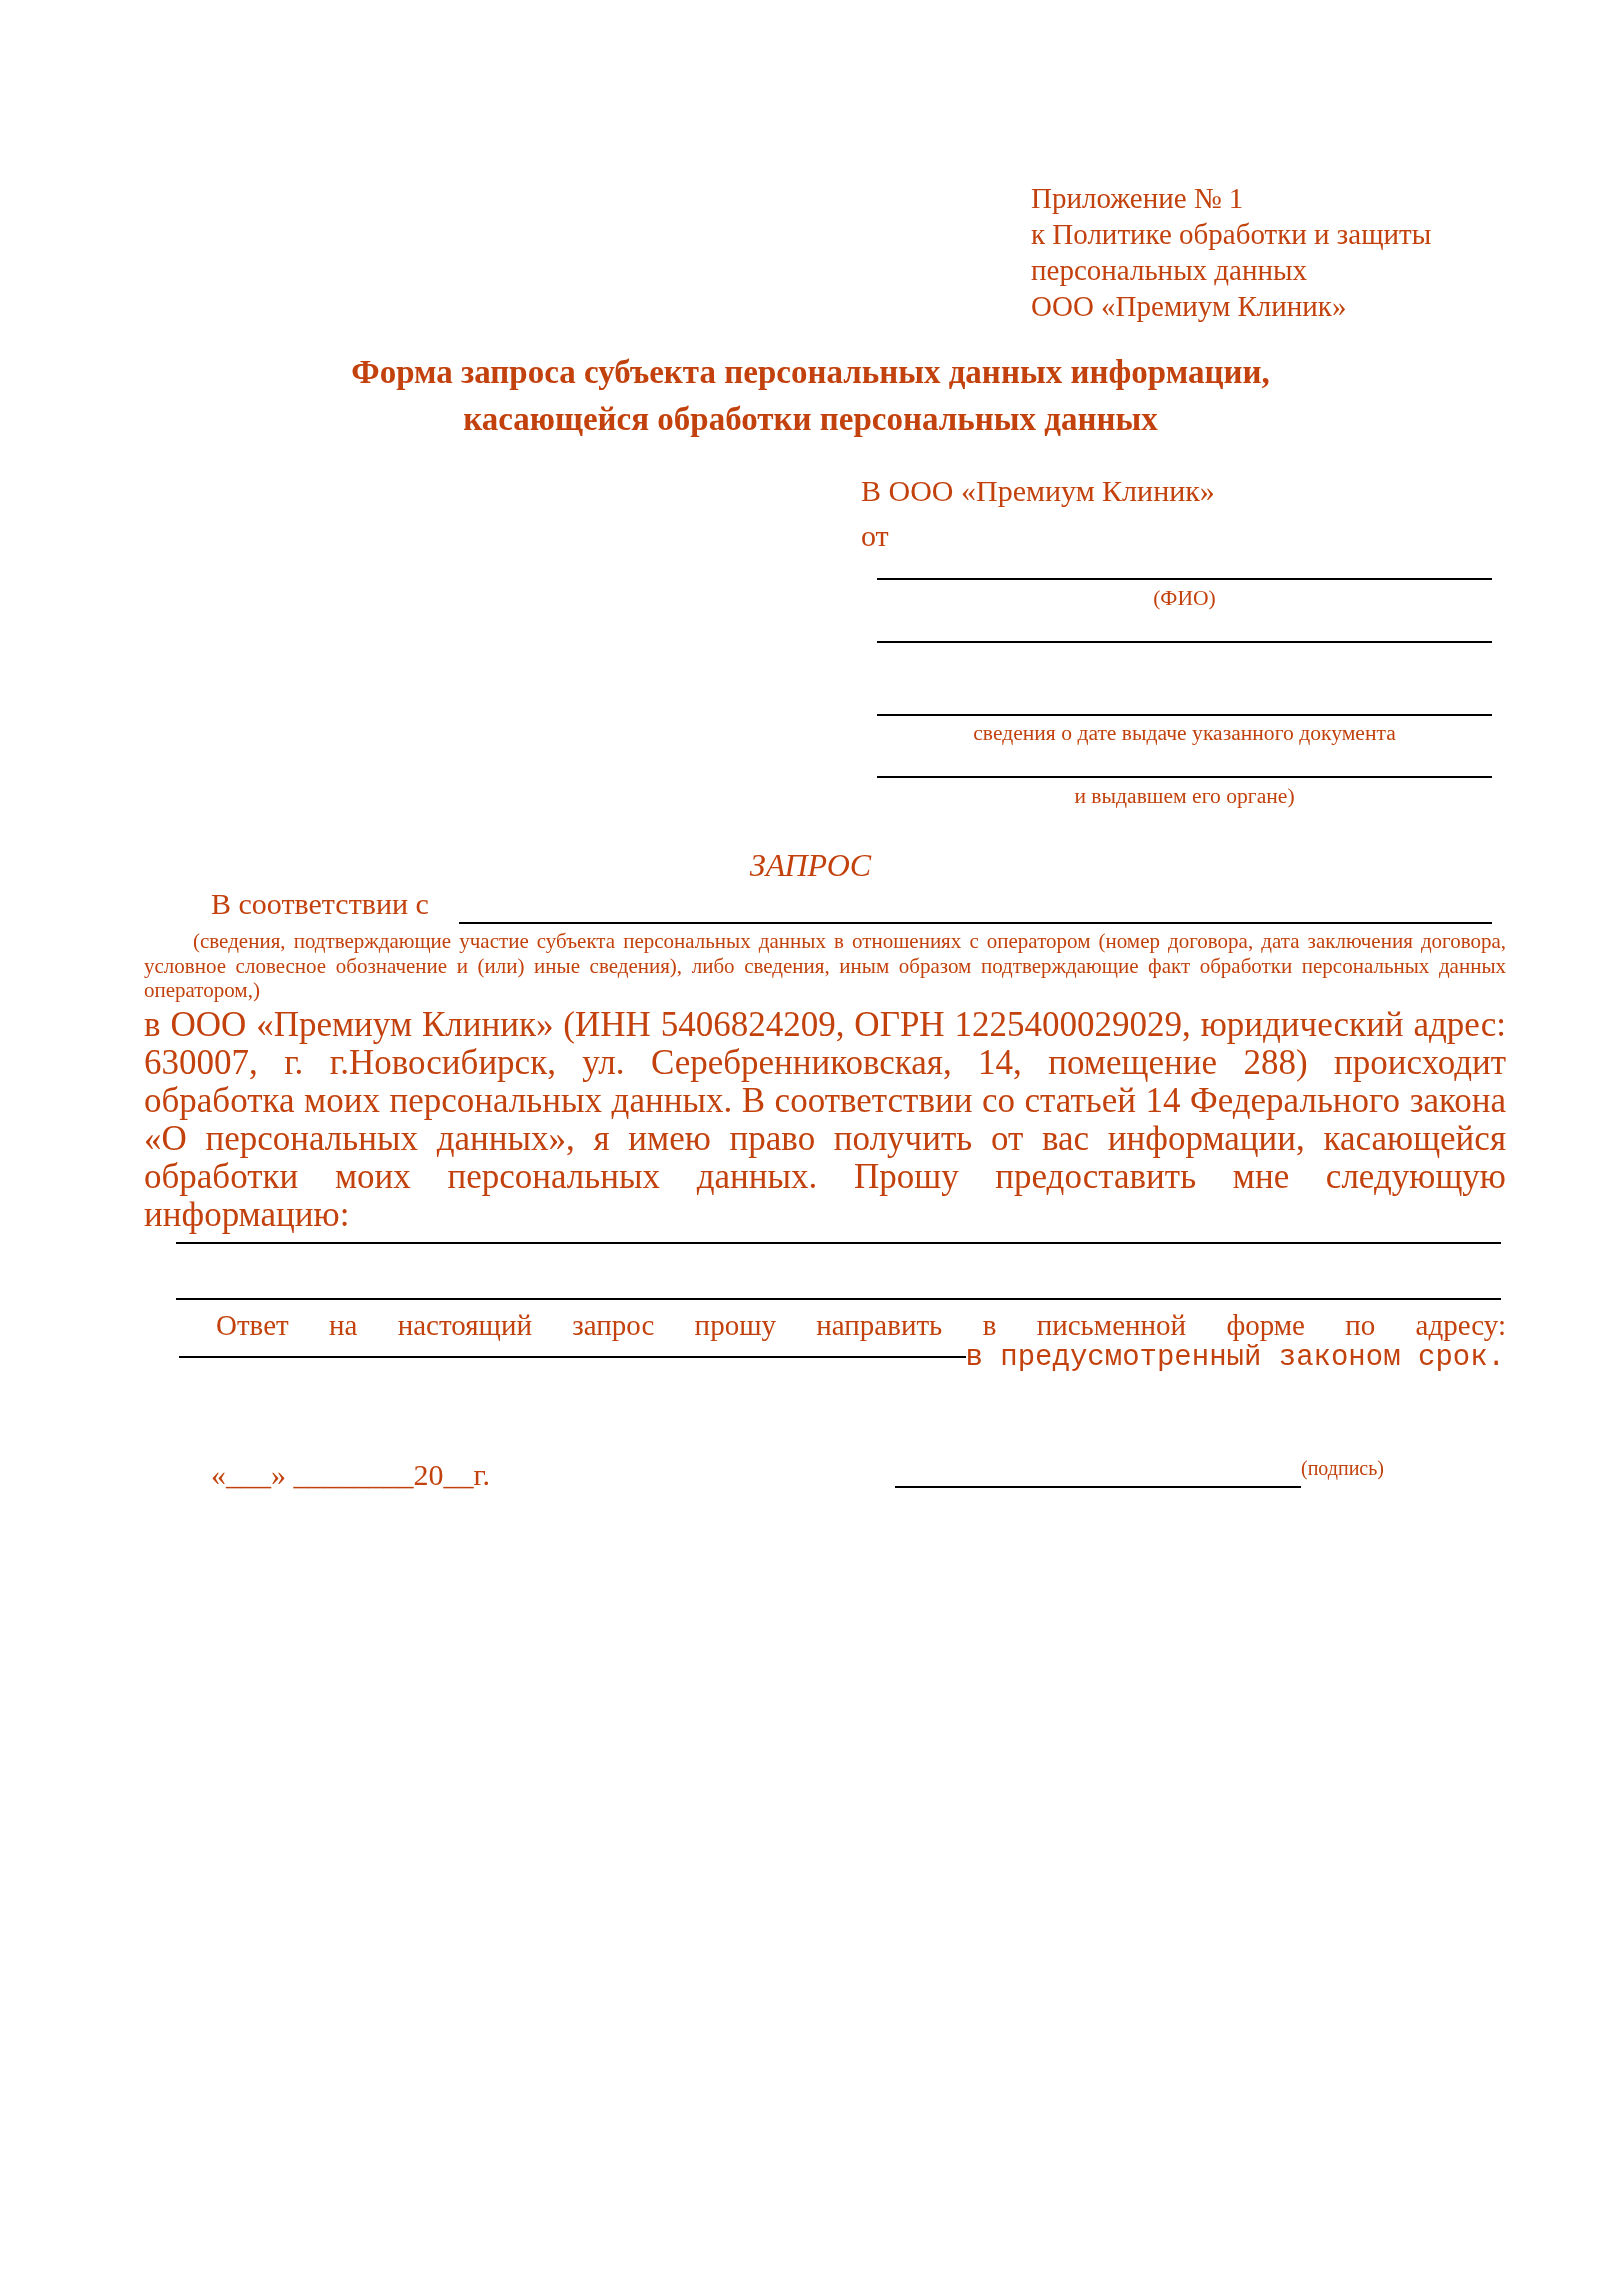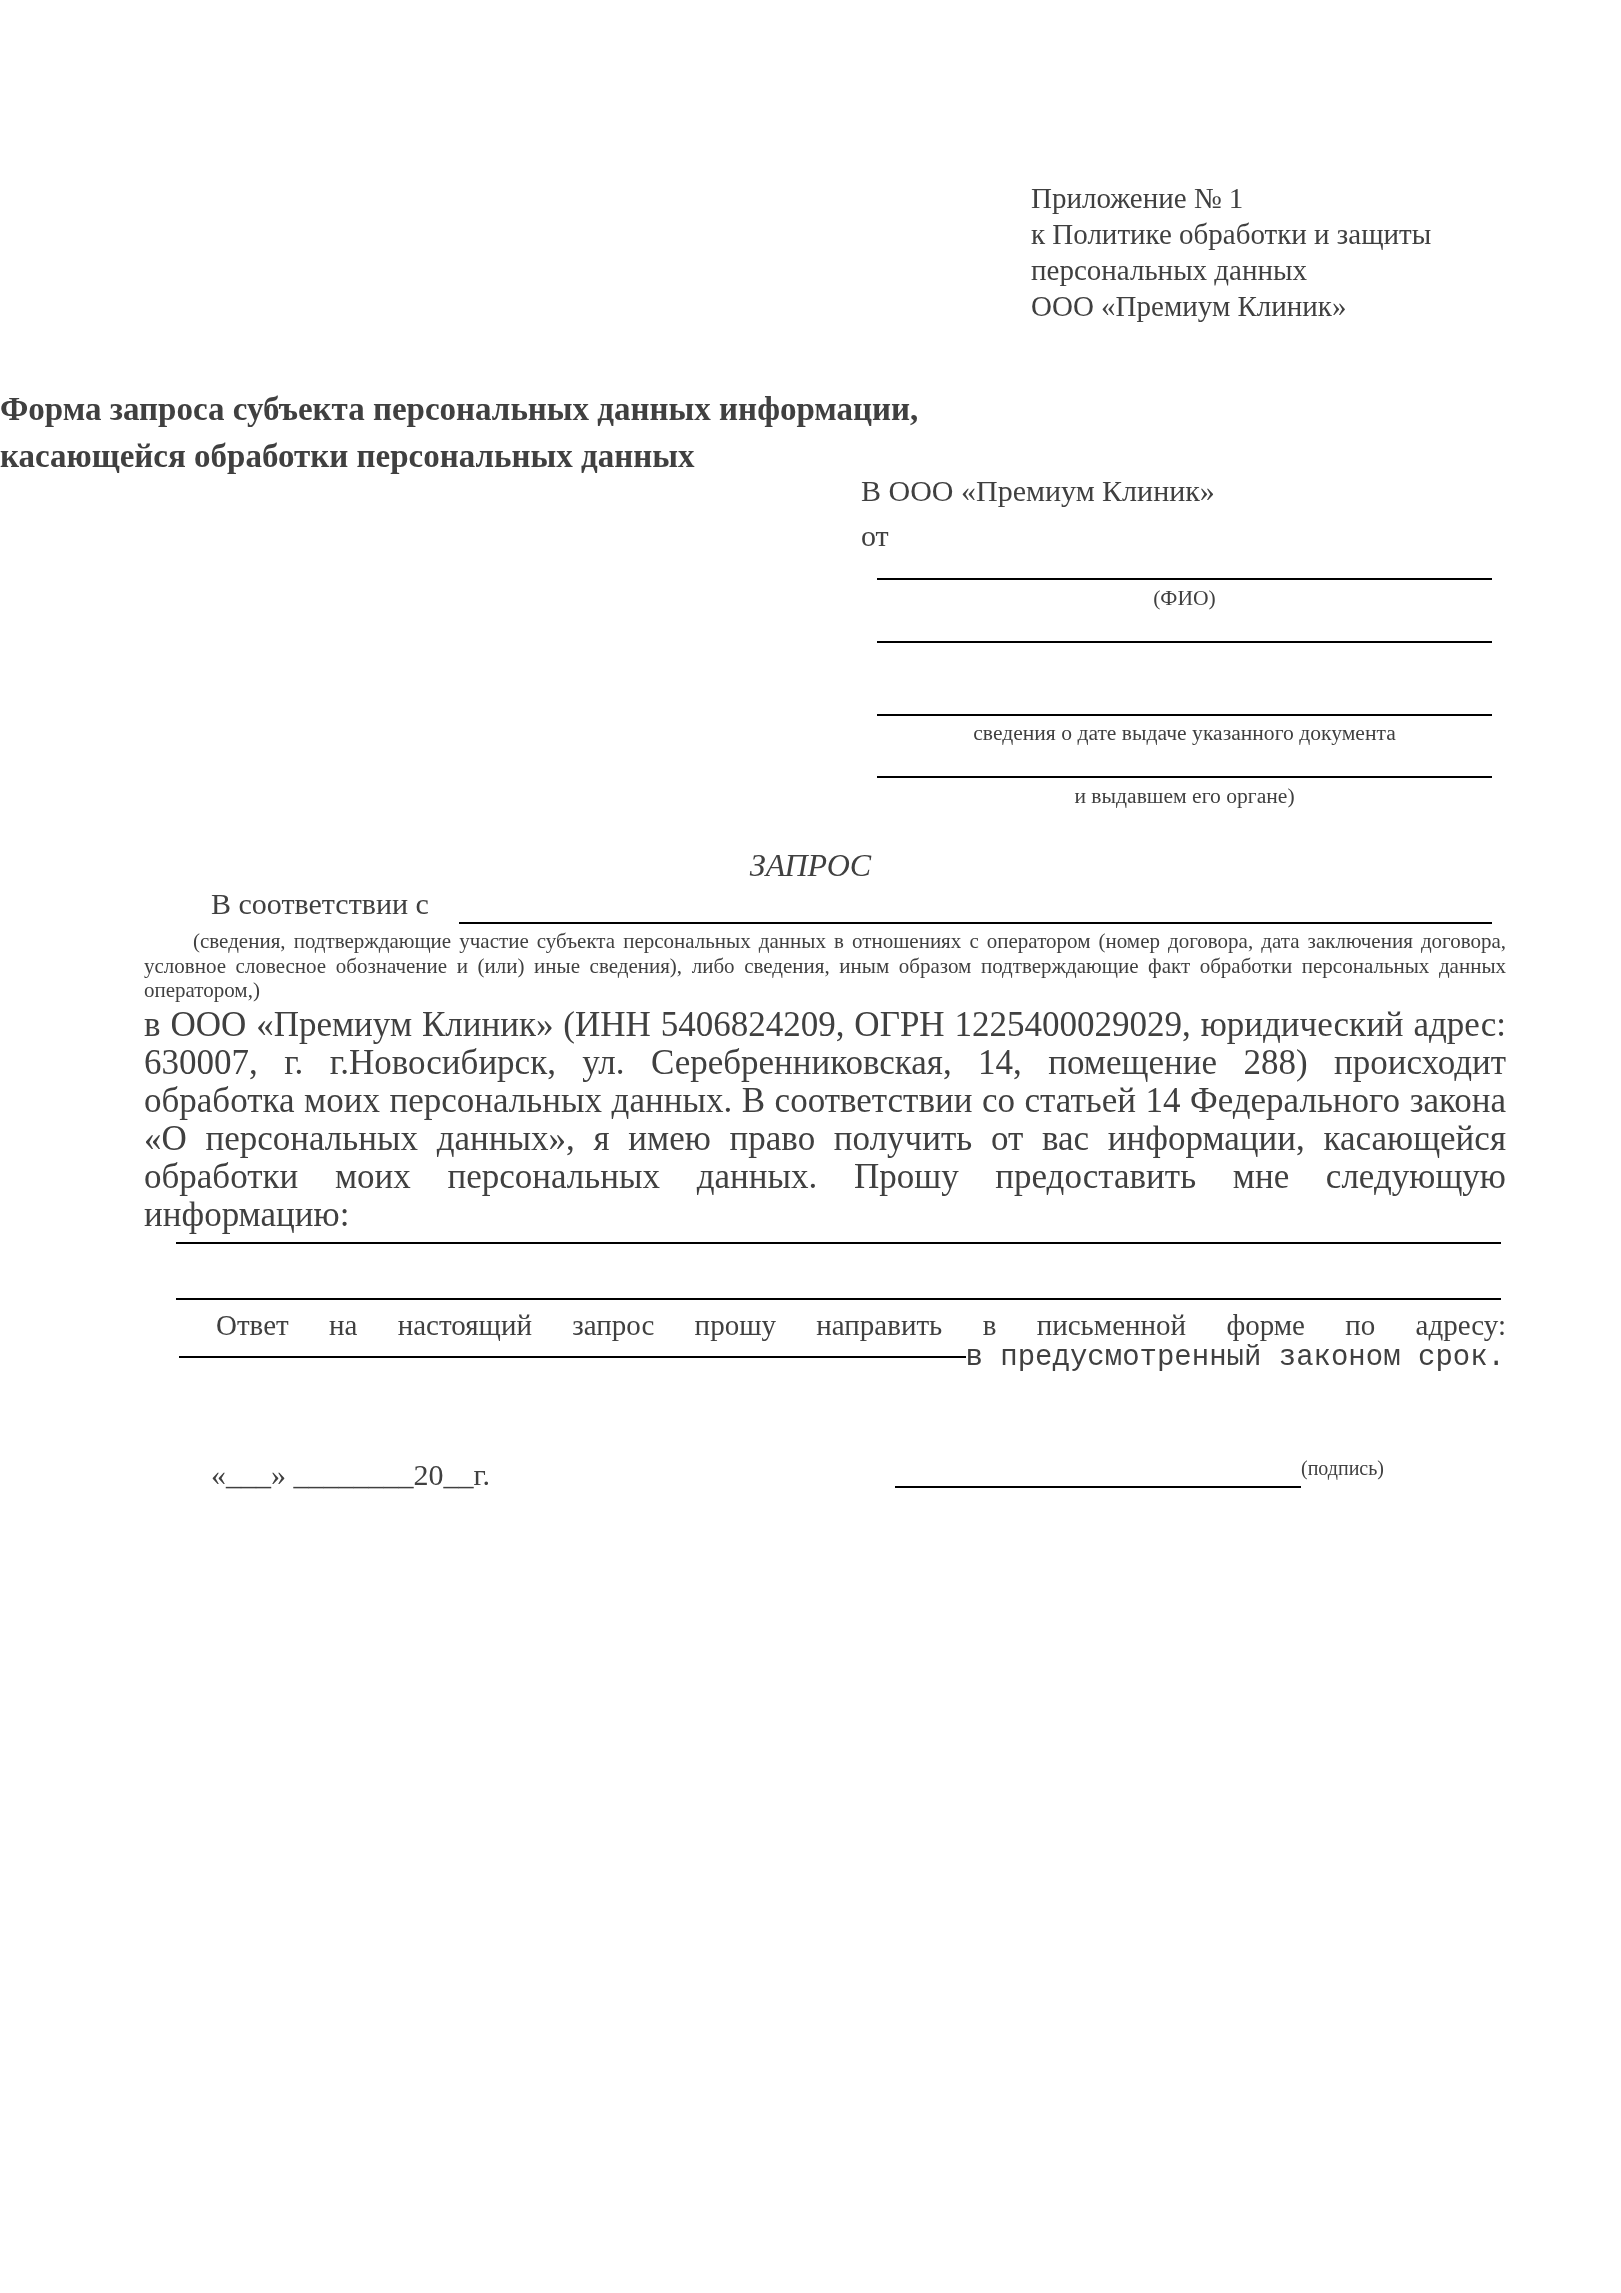--- a/index.html
+++ b/index.html
@@ -1,31 +1,31 @@
 <!DOCTYPE html>
 <html lang="ru"><head>
 <meta charset="utf-8">
 <style>
   html, body { margin:0; padding:0; background:#c8c8c8; }
   .page {
     position:relative;
     width:1621px; height:2294px;
     background:#ffffff;
-    color:#404040;
+    color:#c2410c;
     font-family:"Liberation Serif", "DejaVu Serif", serif;
     overflow:hidden;
   }
   .abs { position:absolute; }
 
   
   .appendix { left:1031px; top:180px; font-size:29px; line-height:36px; white-space:nowrap; }
 
   
-  .doc-title { left:0; right:0; top:349px; font-weight:bold;
-               font-size:33px; line-height:47px;margin-top:37px; }
+  .doc-title { left:0; right:0; top:349px; text-align:center; font-weight:bold;
+               font-size:33px; line-height:47px; }
 
   
   .addr-to   { left:861px; top:474px; font-size:30px; white-space:nowrap; }
   .addr-from { left:861px; top:519px; font-size:30px; }
 
   
   .fline   { left:877px; width:615px; border-top:2px solid #000; height:0; }
   .fcap    { left:877px; width:615px; text-align:center; font-size:21.6px; line-height:25.5px; }
 
   

